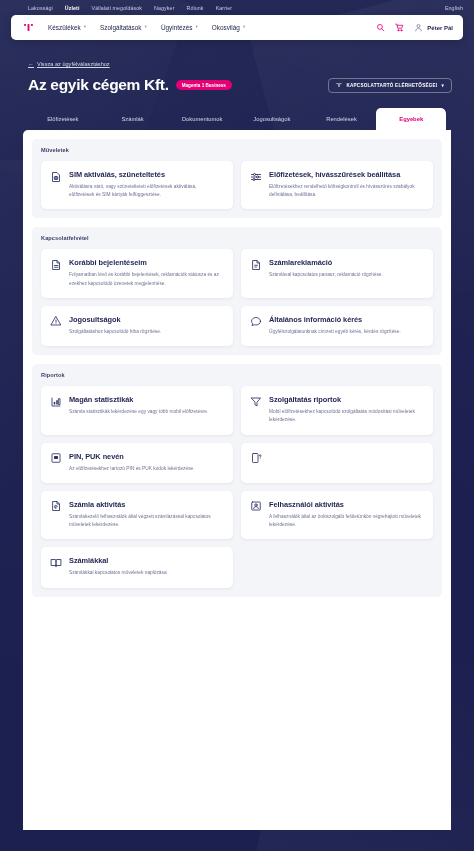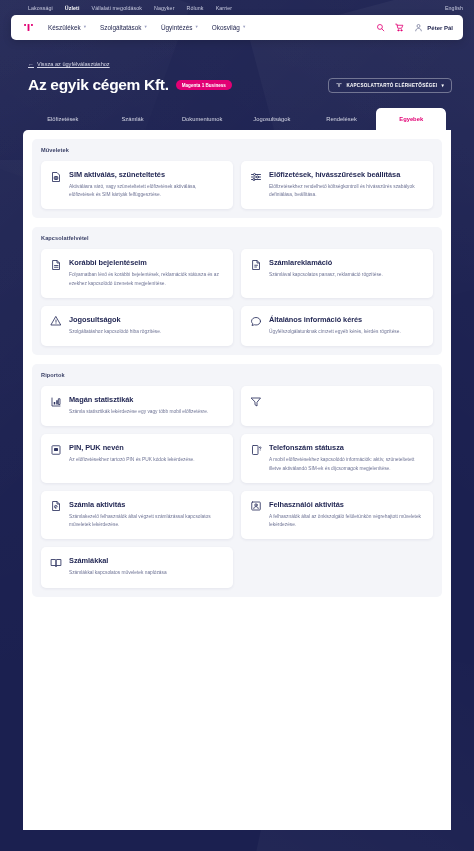--- a/index.html
+++ b/index.html
@@ -384,20 +384,24 @@
           <div class="carddesc">Számla statisztikák lekérdezése egy vagy több mobil előfizetésre.</div>
         </div>
       </div>
 
       <div class="card">
         <span class="cardicon">
           <svg width="12" height="12" viewBox="0 0 24 24" fill="none" stroke="#2d3360" stroke-width="1.7" stroke-linejoin="round" stroke-linecap="round">
             <path d="M3 4h18l-7 8.5V20l-4-2.5v-5z"></path>
           </svg>
         </span>
+        <div class="cardbody">
+          <div class="cardtitle">Szolgáltatás riportok</div>
+          <div class="carddesc">Mobil előfizetésekhez kapcsolódó szolgáltatás módosítási műveletek lekérdezése.</div>
+        </div>
       </div>
 
       <div class="card">
         <span class="cardicon">
           <svg width="12" height="12" viewBox="0 0 24 24" fill="none" stroke="#2d3360" stroke-width="1.7" stroke-linejoin="round">
             <rect x="4" y="3.5" width="16" height="17" rx="1.5"></rect>
               <rect x="8" y="8" width="8" height="6" rx="0.8" fill="#2d3360" stroke="none"></rect>
           </svg>
         </span>
         <div class="cardbody">
@@ -407,24 +411,20 @@
       </div>
 
       <div class="card">
         <span class="cardicon">
           <svg width="12" height="12" viewBox="0 0 24 24" fill="none" stroke="#2d3360" stroke-width="1.7" stroke-linejoin="round" stroke-linecap="round">
             <rect x="5" y="3" width="11" height="18" rx="1.5"></rect>
               <path d="M18.5 7.5c0-1 .8-1.8 1.8-1.8s1.7.8 1.7 1.8c0 1.4-1.7 1.5-1.7 2.8"></path>
               <circle cx="20.3" cy="12.6" r="0.8" fill="#2d3360" stroke="none"></circle>
           </svg>
         </span>
-        <div class="cardbody">
-          <div class="cardtitle">Telefonszám státusza</div>
-          <div class="carddesc">A mobil előfizetésekhez kapcsolódó információk: aktív, szüneteltetett illetve aktiválandó SIM-ek és díjcsomagok megjelenítése.</div>
-        </div>
       </div>
 
       <div class="card">
         <span class="cardicon">
           <svg width="12" height="12" viewBox="0 0 24 24" fill="none" stroke="#2d3360" stroke-width="1.7" stroke-linejoin="round" stroke-linecap="round">
             <path d="M6 3h8l5 5v13H6z"></path>
               <path d="M14 3v5h5"></path>
               <path d="M14.5 13.5a2.8 2.8 0 1 0-2.8 2.8"></path>
               <path d="M11.7 16.3v-2.8"></path>
           </svg>

